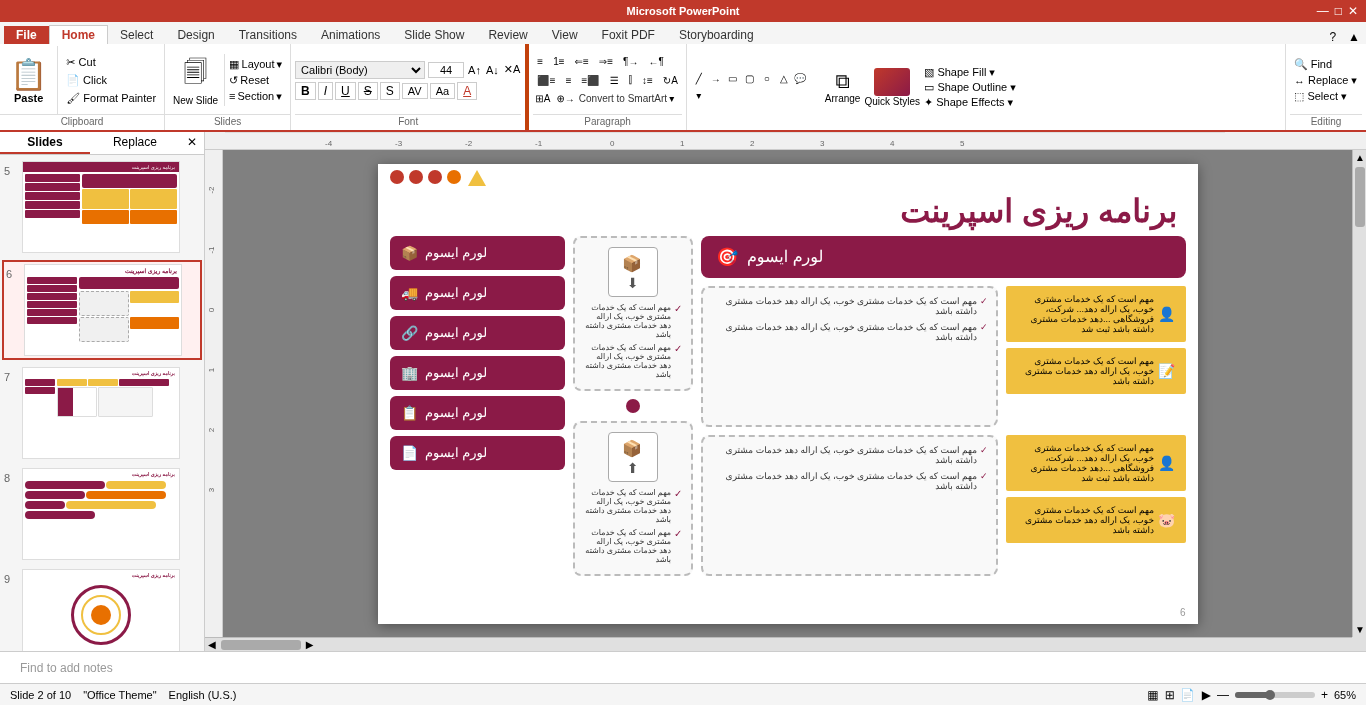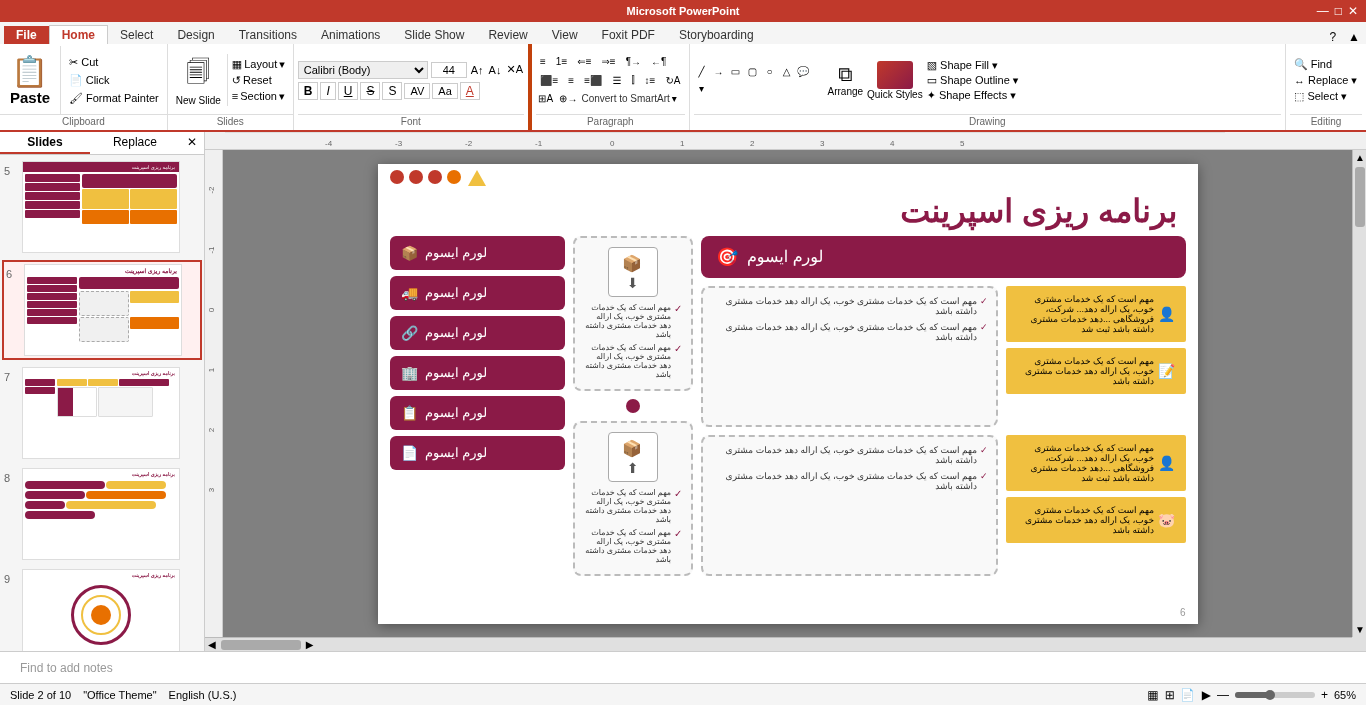--- a/index.html
+++ b/index.html
@@ -33,21 +33,21 @@
   <span style="font-size:12px;padding:0 6px;cursor:pointer;">?</span>
   <span style="font-size:12px;padding:0 6px;cursor:pointer;">▲</span>
 </div>
 
 <div style="height:88px;background:white;border-bottom:2px solid #c0392b;display:flex;align-items:stretch;">
 
   <div style="display:flex;flex-direction:column;border-right:1px solid #ddd;padding:2px 0;">
     <div style="display:flex;flex:1;align-items:stretch;">
       <div style="display:flex;flex-direction:column;align-items:center;justify-content:center;padding:2px 10px;cursor:pointer;border-right:1px solid #ddd;">
         <span style="font-size:30px;">📋</span>
-        <span style="font-size:15px;font-weight:bold;">Paste</span>
+        <span style="font-size:11px;font-weight:bold;">Paste</span>
       </div>
       <div style="display:flex;flex-direction:column;justify-content:center;gap:3px;padding:2px 6px;">
         <div style="display:flex;align-items:center;gap:3px;font-size:11px;cursor:pointer;padding:1px 2px;">
           <span>✂</span>
             <span>Cut</span>
         </div>
         <div style="display:flex;align-items:center;gap:3px;font-size:11px;cursor:pointer;padding:1px 2px;">
           <span>📄</span>
             <span>Click</span>
         </div>
@@ -176,21 +176,20 @@
             <span>Shape Outline</span>
             <span>▾</span>
         </div>
         <div style="display:flex;align-items:center;gap:3px;cursor:pointer;">
           <span>✦</span>
             <span>Shape Effects</span>
             <span>▾</span>
         </div>
       </div>
     </div>
-    <div style="font-size:10px;color:#666;text-align:center;border-top:1px solid #ddd;padding:1px;">Drawing</div>
   </div>
 
   <div style="display:flex;flex-direction:column;padding:2px 4px;min-width:80px;">
     <div style="display:flex;flex-direction:column;gap:3px;flex:1;justify-content:center;padding:2px 4px;">
       <div style="display:flex;align-items:center;gap:3px;font-size:11px;cursor:pointer;">
         <span>🔍</span>
           <span>Find</span>
       </div>
       <div style="display:flex;align-items:center;gap:3px;font-size:11px;cursor:pointer;">
         <span>↔</span>

